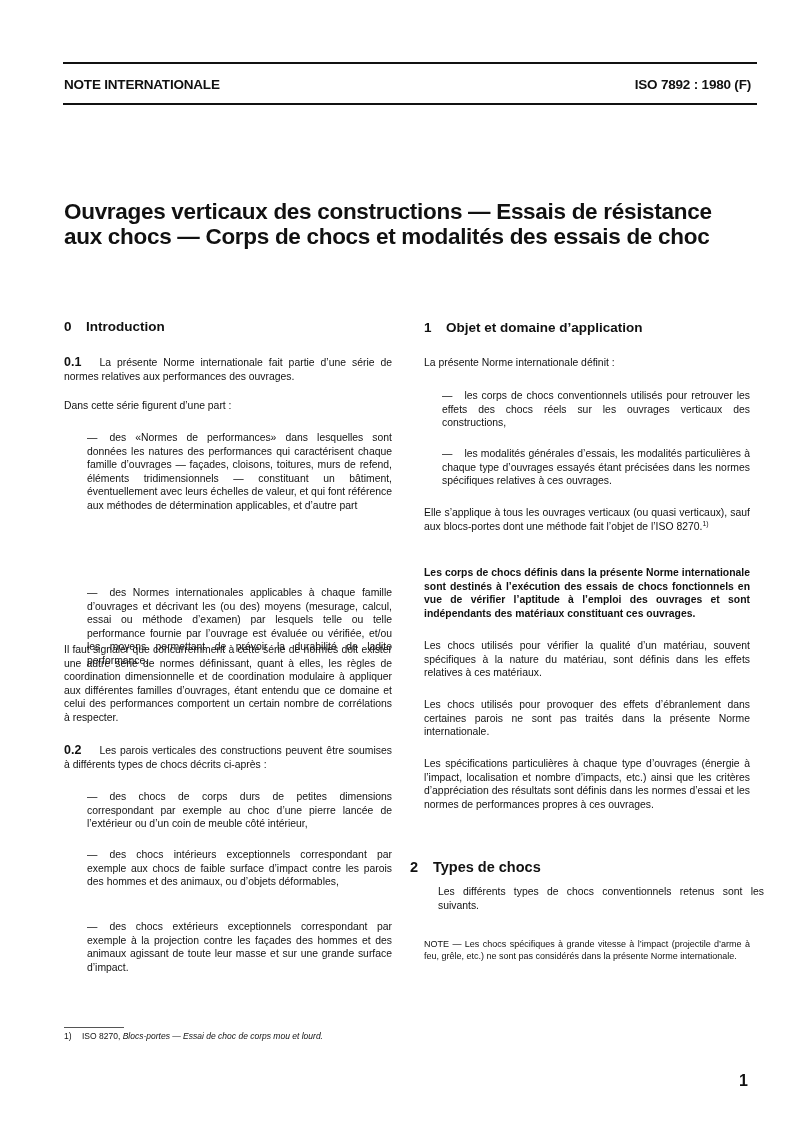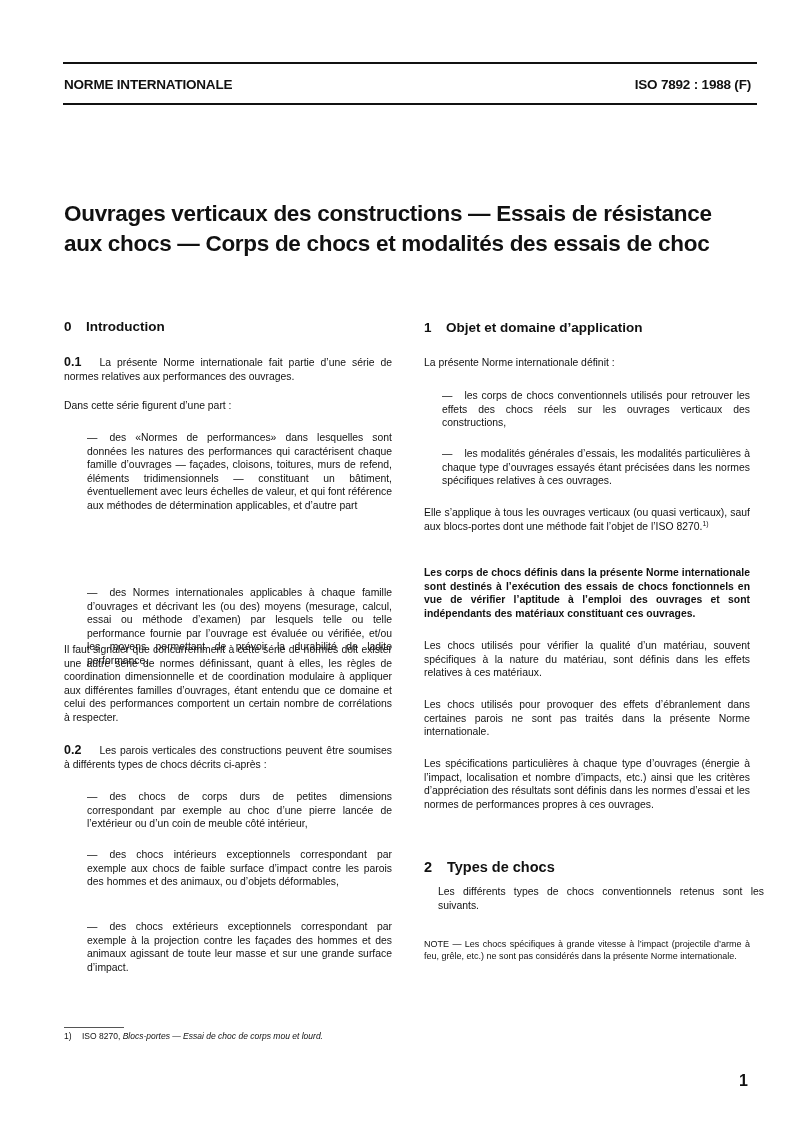--- a/index.html
+++ b/index.html
@@ -2,21 +2,21 @@
 <html><head>
   <meta charset="utf-8">
   <style>
     html, body { margin: 0; padding: 0; }
     body {
       width: 796px; height: 1122px; background: #ffffff; position: relative;
       font-family: "Liberation Sans", sans-serif; color: #111; overflow: hidden;
     }
     .rule { position: absolute; left: 63px; width: 694px; background: #111; }
     .hdr { position: absolute; top: 77px; font-weight: bold; font-size: 13.5px; letter-spacing: -0.2px; }
-    .title { position: absolute; left: 64px; top: 199px; width: 680px; font-weight: bold; font-size: 22.5px; line-height: 30px; letter-spacing: -0.3px; }
+    .title { position: absolute; left: 64px; top: 199px; width: 680px; font-weight: bold; font-size: 22.5px; line-height: 25px; letter-spacing: -0.3px; }
     .h1 { position: absolute; font-weight: bold; font-size: 13.5px; }
     .h1 .num { display: inline-block; width: 22px; }
     .h2 { position: absolute; font-weight: bold; font-size: 14.5px; }
     .h2 .num { display: inline-block; width: 23px; }
     .p { position: absolute; font-size: 10.4px; line-height: 13.5px; text-align: justify; }
     .L { left: 64px; width: 328px; }
     .R { left: 424px; width: 326px; }
     .Lind { left: 87px; width: 305px; }
     .Rind { left: 442px; width: 308px; }
     .bold { font-weight: bold; font-size: 12.5px; margin-right: 18px; }
@@ -26,22 +26,22 @@
     .fn { position: absolute; left: 64px; top: 1031px; font-size: 8.5px; }
     .fn .k { display: inline-block; width: 18px; }
     .fn i { font-style: italic; }
     .pagenum { position: absolute; left: 739px; top: 1072px; font-weight: bold; font-size: 16px; }
     sup { font-size: 7px; vertical-align: super; line-height: 0; }
   </style>
 </head>
 <body>
 
 <div class="rule" style="top:62px;height:2px;"></div>
-<div class="hdr" style="left:64px;">NORME INTERNATIONALE</div>
-<div class="hdr" style="right:45px;">ISO 7892 : 1988 (F)</div>
+<div class="hdr" style="left:64px;">NOTE INTERNATIONALE</div>
+<div class="hdr" style="right:45px;">ISO 7892 : 1980 (F)</div>
 <div class="rule" style="top:103px;height:2px;"></div>
 
 <div class="title">Ouvrages verticaux des constructions — Essais de résistance aux chocs — Corps de chocs et modalités des essais de choc</div>
 
 <div class="h1" style="left:64px;top:319px;">
   <span class="num">0</span><span>Introduction</span>
 </div>
 
 <div class="p L" style="top:356px;">
   <span class="bold">0.1</span><span>La présente Norme internationale fait partie d’une série de normes relatives aux performances des ouvrages.</span>
@@ -94,21 +94,21 @@
 </div>
 
 <div class="p R" style="top:566px;font-weight:bold;">Les corps de chocs définis dans la présente Norme internationale sont destinés à l’exécution des essais de chocs fonctionnels en vue de vérifier l’aptitude à l’emploi des ouvrages et sont indépendants des matériaux constituant ces ouvrages.</div>
 
 <div class="p R" style="top:639px;">Les chocs utilisés pour vérifier la qualité d’un matériau, souvent spécifiques à la nature du matériau, sont définis dans les effets relatives à ces matériaux.</div>
 
 <div class="p R" style="top:698px;">Les chocs utilisés pour provoquer des effets d’ébranlement dans certaines parois ne sont pas traités dans la présente Norme internationale.</div>
 
 <div class="p R" style="top:757px;">Les spécifications particulières à chaque type d’ouvrages (énergie à l’impact, localisation et nombre d’impacts, etc.) ainsi que les critères d’appréciation des résultats sont définis dans les normes d’essai et les normes de performances propres à ces ouvrages.</div>
 
-<div class="h2" style="left:424px;top:859px;">
+<div class="h2" style="left:410px;top:859px;">
   <span class="num">2</span><span>Types de chocs</span>
 </div>
 
 <div class="p R" style="top:885px;margin-left:14px;">Les différents types de chocs conventionnels retenus sont les suivants.</div>
 
 <div class="p R note" style="top:938px;">NOTE — Les chocs spécifiques à grande vitesse à l’impact (projectile d’arme à feu, grêle, etc.) ne sont pas considérés dans la présente Norme internationale.</div>
 
 <div class="fnrule"></div>
 <div class="fn">
   <span class="k">1)</span><span>ISO 8270,</span> <i>Blocs-portes — Essai de choc de corps mou et lourd.</i>

